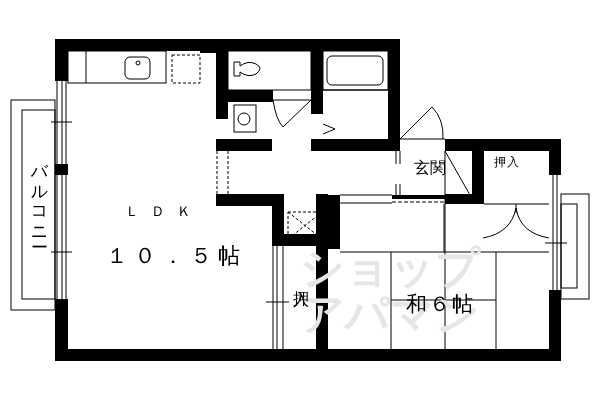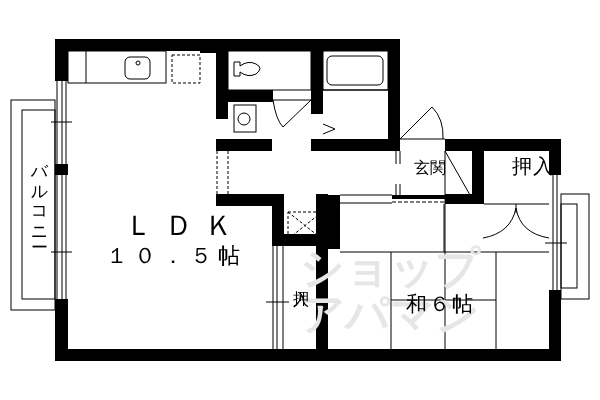--- a/index.html
+++ b/index.html
@@ -1,24 +1,24 @@
 <!DOCTYPE html>
 <html><head>
 <meta charset="utf-8">
 <style>
   html, body { margin: 0; padding: 0; background: #ffffff; }
   body { width: 600px; height: 400px; overflow: hidden; position: relative;
          font-family: "DejaVu Sans", sans-serif; }
   svg { position: absolute; left: 0; top: 0; }
   .lbl { position: absolute; color: #000; white-space: nowrap; line-height: 1; }
-  .ldk { left: 125px; top: 214px; font-size: 28px; letter-spacing: 12px; font-family: Liberation Mono, monospace; }
+  .ldk { left: 125px; top: 204px; font-size: 14px; letter-spacing: 12px; }
   .ldk-size { left: 106px; top: 245px; font-size: 22px; letter-spacing: 6px; }
   .washitsu { left: 406px; top: 262px; font-size: 21px; letter-spacing: 2px; margin-top: 32px; }
   .genkan { left: 388px; top: 160px; font-size: 16px; margin-left: 26px; }
-  .oshiire-top { left: 512px; top: 156px; font-size: 20px; letter-spacing: 1px; font-family: Liberation Serif, serif; }
+  .oshiire-top { left: 494px; top: 156px; font-size: 12px; letter-spacing: 1px; font-family: Liberation Serif, serif; }
   .vert { writing-mode: vertical-rl; text-orientation: upright; }
   .oshiire-mid { left: 293px; top: 278px; font-size: 16px; }
   .balcony { left: 31px; top: 152px; font-size: 17px; letter-spacing: 2px; }
   .watermark { left: 300px; top: 245px; font-size: 44px; font-weight: bold;
                color: #e6e6e6; line-height: 1.05; width: 260px; }
 </style>
 </head>
 <body>
 
 <svg width="600" height="400" viewBox="0 0 600 400">

